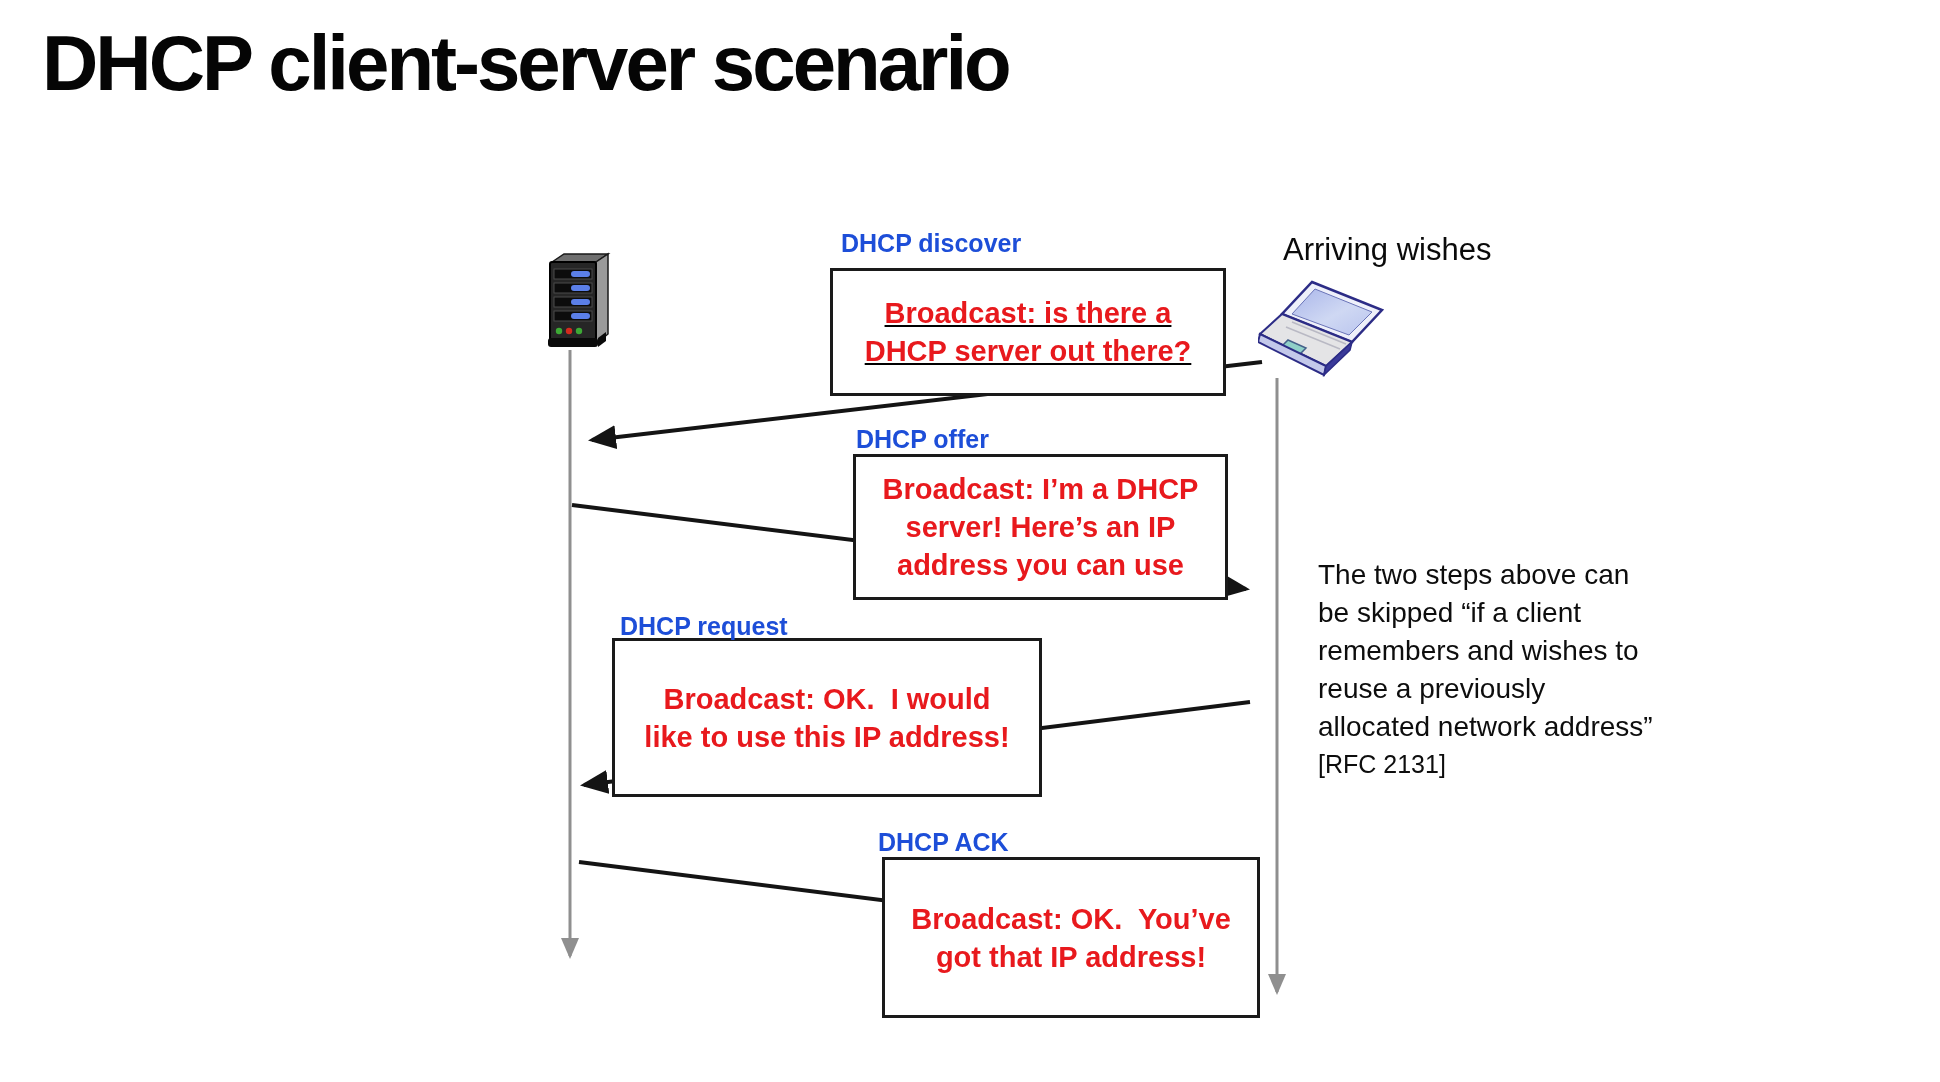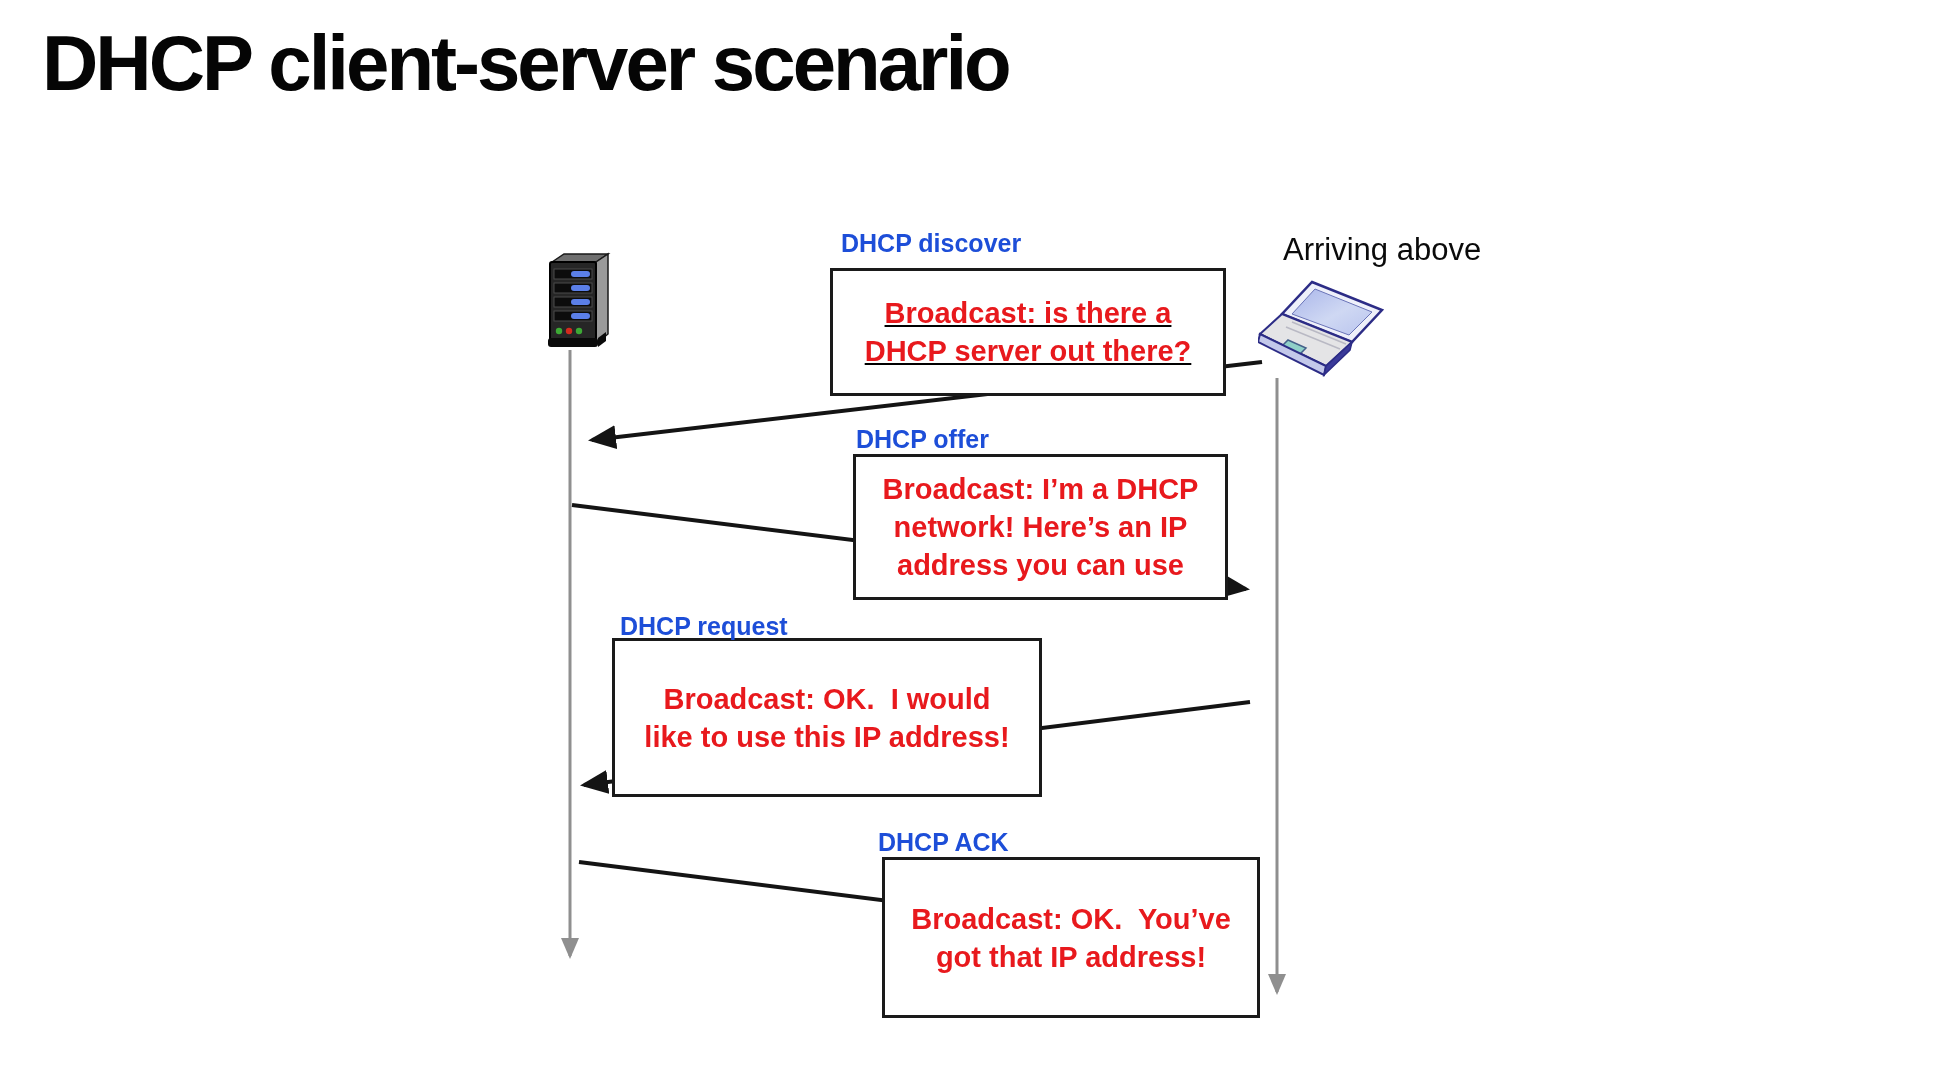--- a/index.html
+++ b/index.html
@@ -97,21 +97,21 @@
     line-height: 36px;
   }
 </style>
 </head>
 <body>
 
 <div class="slide">
 
   <div class="slide-title">DHCP client-server scenario</div>
 
-  <div class="endpoint-label client-label">Arriving above</div>
+  <div class="endpoint-label client-label">Arriving wishes</div>
 
   <svg class="icon-abs server-icon" width="66" height="98" viewBox="0 0 66 98">
     <polygon points="6,10 18,2 62,2 50,10" fill="#6f6f6f" stroke="#1a1a1a" stroke-width="1.5"></polygon>
     <polygon points="50,10 62,2 62,82 50,92" fill="#9a9a9a" stroke="#1a1a1a" stroke-width="1.5"></polygon>
     <rect x="4" y="10" width="46" height="80" rx="2" fill="#262626" stroke="#000000" stroke-width="2"></rect>
     <rect x="8" y="17" width="38" height="10" fill="#0c0c0c" stroke="#4a4a4a" stroke-width="1"></rect>
     <rect x="25" y="19" width="19" height="6" rx="3" fill="#5b7fe8"></rect>
     <rect x="8" y="31" width="38" height="10" fill="#0c0c0c" stroke="#4a4a4a" stroke-width="1"></rect>
     <rect x="25" y="33" width="19" height="6" rx="3" fill="#5b7fe8"></rect>
     <rect x="8" y="45" width="38" height="10" fill="#0c0c0c" stroke="#4a4a4a" stroke-width="1"></rect>
@@ -173,30 +173,38 @@
 
   <div class="msg-label lbl-discover">DHCP discover</div>
   <div class="msg-box box-discover">
     <div class="msg-text">Broadcast: is there a
 DHCP server out there?</div>
   </div>
 
   <div class="msg-label lbl-offer">DHCP offer</div>
   <div class="msg-box box-offer">
     <div class="msg-text">Broadcast: I’m a DHCP
-network! Here’s an IP
+server! Here’s an IP
 address you can use</div>
   </div>
 
   <div class="msg-label lbl-request">DHCP request</div>
   <div class="msg-box box-request">
     <div class="msg-text">Broadcast: OK.  I would
 like to use this IP address!</div>
   </div>
 
   <div class="msg-label lbl-ack">DHCP ACK</div>
   <div class="msg-box box-ack">
     <div class="msg-text">Broadcast: OK.  You’ve
 got that IP address!</div>
   </div>
 
+  <div class="side-note">
+    <div class="note-body">The two steps above can
+be skipped “if a client
+remembers and wishes to
+reuse a previously
+allocated network address”</div>
+    <div class="note-citation">[RFC 2131]</div>
+  </div>
 
 </div>
 
 </body></html>

